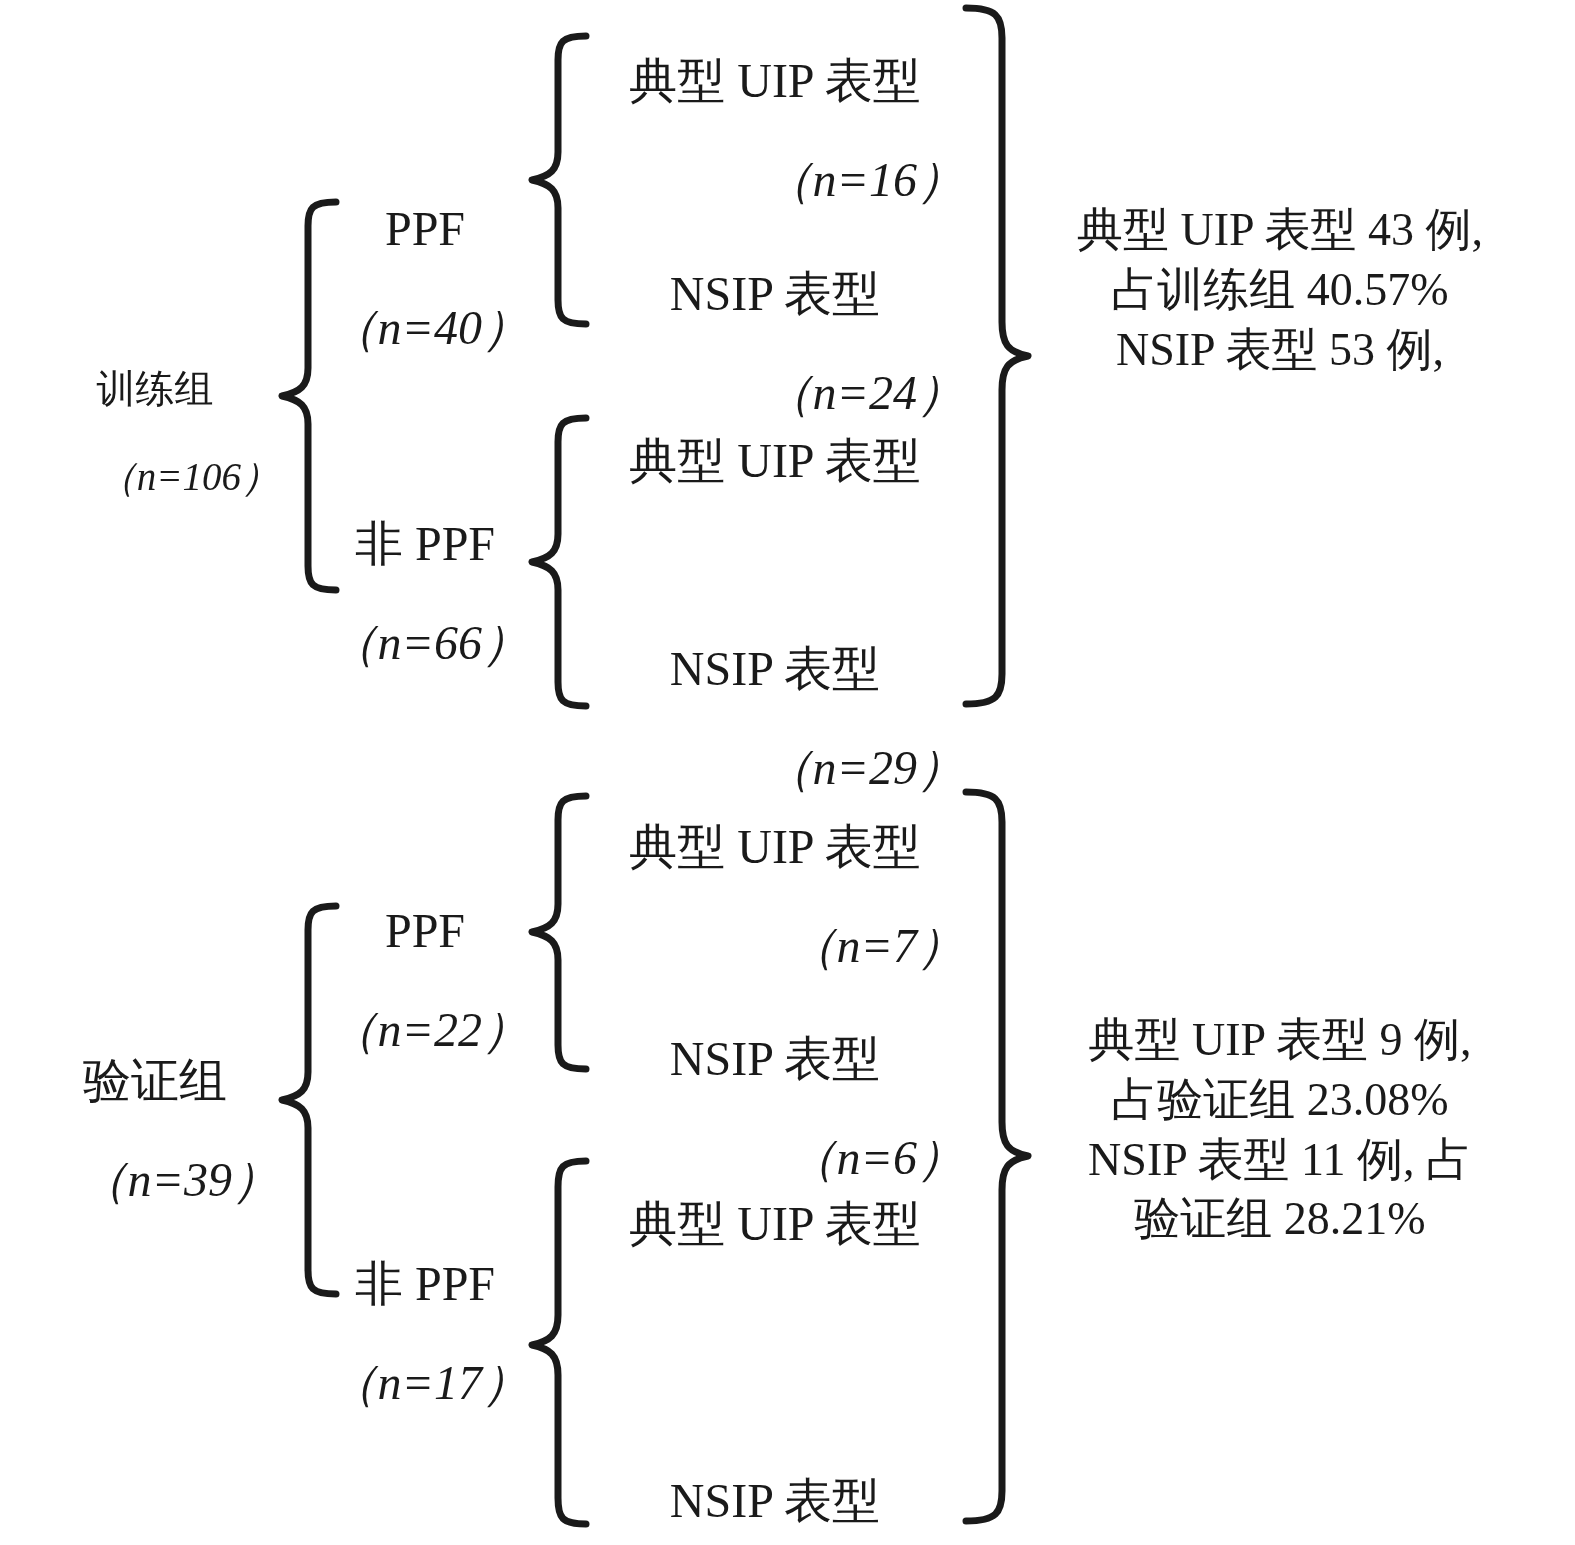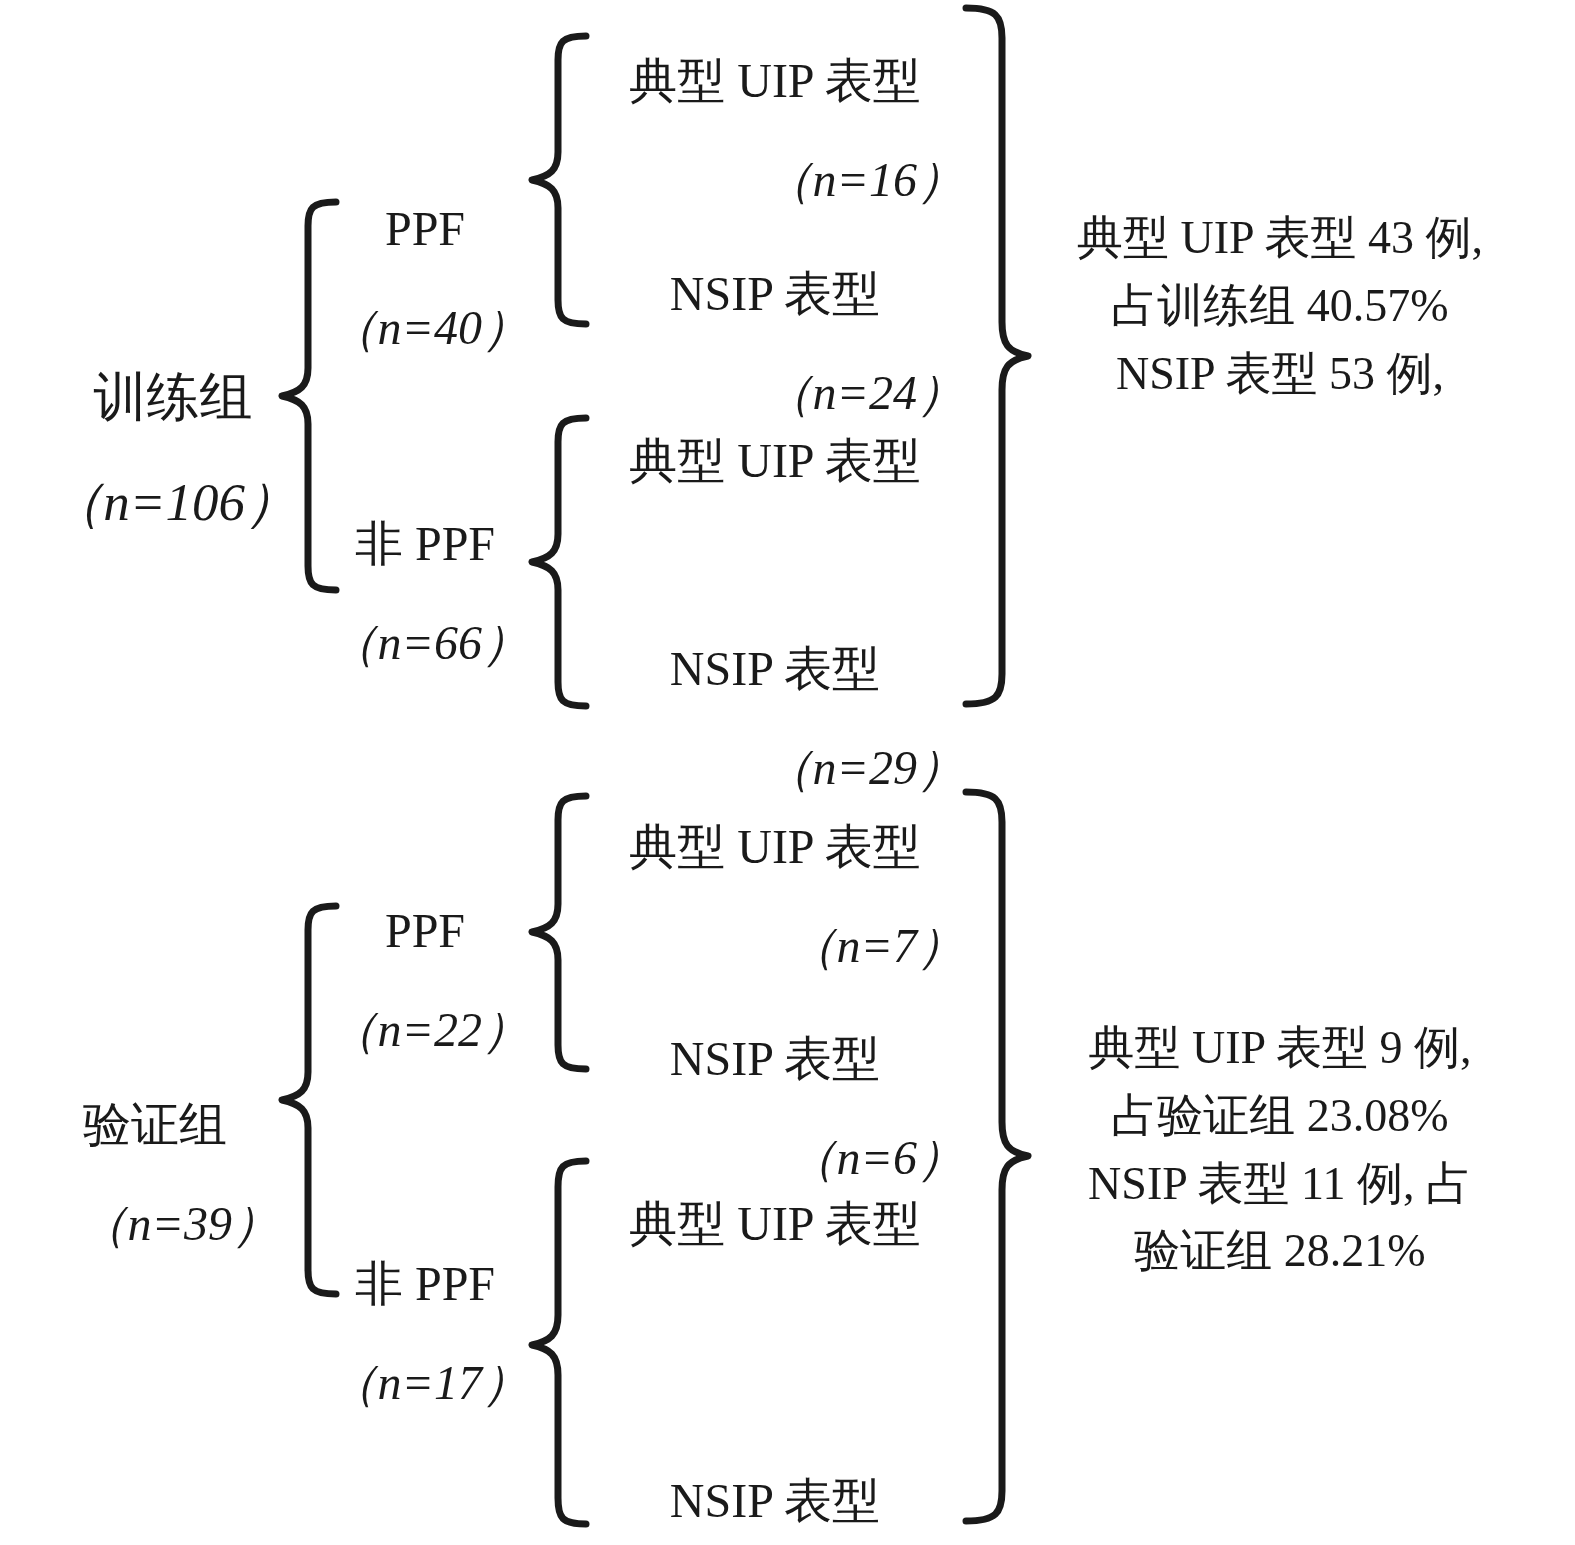--- a/index.html
+++ b/index.html
@@ -28,21 +28,21 @@
     font-style: italic;
     text-align: right;
   }
   .summary {
     position: absolute;
     text-align: center;
     line-height: 1.30;
     color: #1a1a1a;
     white-space: nowrap;
   }
-  .summary .ln { display: block; margin-top: 8px; }
+  .summary .ln { display: block; }
 
   
   .brace {
     position: absolute;
   }
   .brace svg {
     display: block;
     overflow: visible;
   }
   .brace path {
@@ -50,21 +50,21 @@
     stroke: #1a1a1a;
     stroke-linecap: round;
     stroke-linejoin: round;
   }
 </style>
 </head>
 <body>
 
 <div id="page">
 
-  <div class="node" style="left:48px; top:325px; width:250px; font-size:53px;">
+  <div class="node" style="left:30px; top:325px; width:250px; font-size:39px;">
     <span class="ln">训练组</span>
     <span class="ln nvar">（n=106）</span>
   </div>
 
   <div class="brace" style="left:278px; top:196px;">
     <svg width="60" height="400" viewBox="0 0 60 400" aria-hidden="true">
       <path d="M58 6 C 34 6 30 12 30 30 L 30 172 C 30 190 22 196 4 200 C 22 204 30 210 30 228 L 30 370 C 30 388 34 394 58 394" stroke-width="7"></path>
     </svg>
   </div>
 
@@ -114,21 +114,21 @@
       <path d="M4 6 C 34 6 40 14 40 36 L 40 320 C 40 342 46 350 66 354 C 46 358 40 366 40 388 L 40 672 C 40 694 34 702 4 702" stroke-width="7"></path>
     </svg>
   </div>
 
   <div class="summary" style="left:1020px; top:200px; width:520px; font-size:46px;">
     <span class="ln">典型 UIP 表型 43 例,</span>
     <span class="ln">占训练组 40.57%</span>
     <span class="ln">NSIP 表型 53 例,</span>
   </div>
 
-  <div class="node" style="left:30px; top:1056px; width:250px; font-size:48px;">
+  <div class="node" style="left:30px; top:1012px; width:250px; font-size:48px;">
     <span class="ln">验证组</span>
     <span class="ln nvar">（n=39）</span>
   </div>
 
   <div class="brace" style="left:278px; top:900px;">
     <svg width="60" height="400" viewBox="0 0 60 400" aria-hidden="true">
       <path d="M58 6 C 34 6 30 12 30 30 L 30 172 C 30 190 22 196 4 200 C 22 204 30 210 30 228 L 30 370 C 30 388 34 394 58 394" stroke-width="7"></path>
     </svg>
   </div>
 

